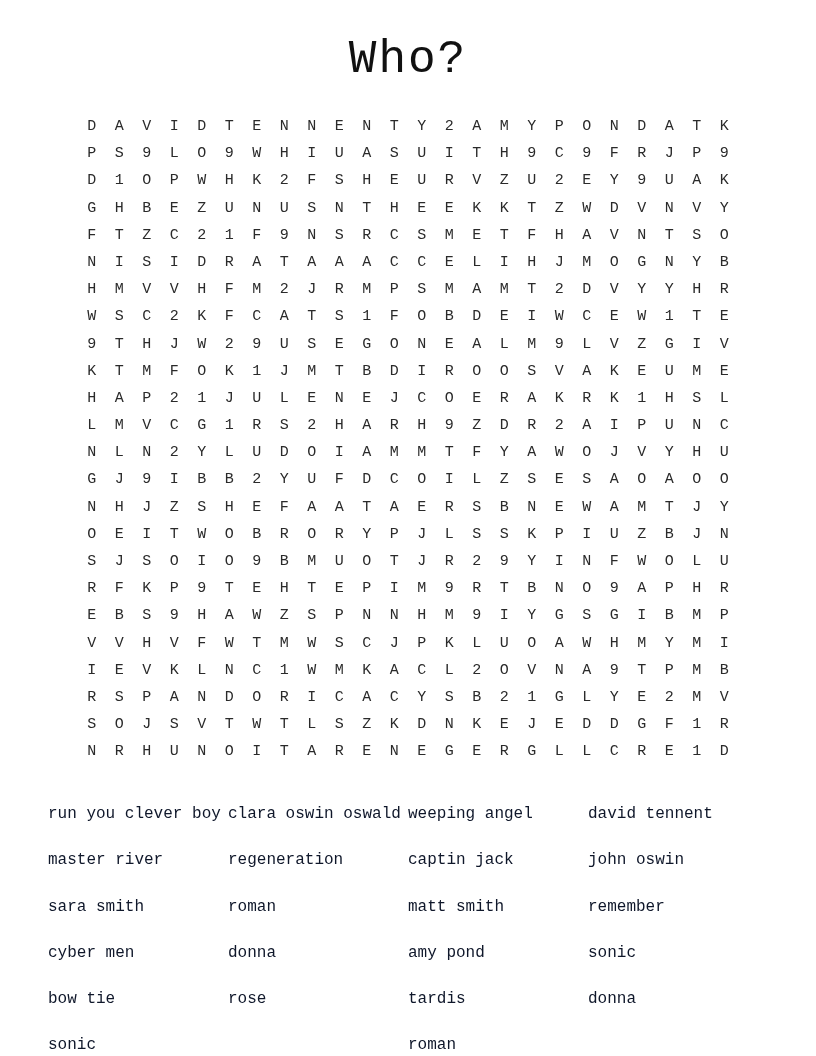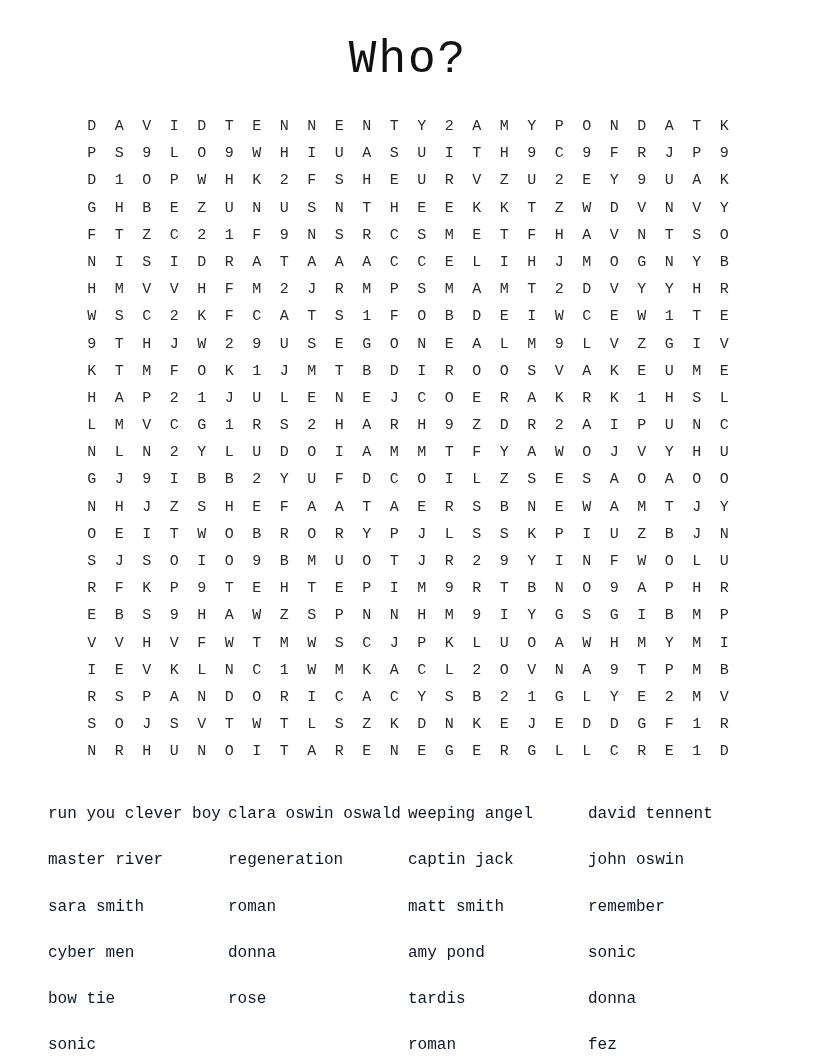--- a/index.html
+++ b/index.html
@@ -715,16 +715,15 @@
         <div class="word-item">tardis</div>
         <div class="word-item">roman</div>
         <div class="word-item">rory</div>
       </div>
       <div class="word-column">
         <div class="word-item">david tennent</div>
         <div class="word-item">john oswin</div>
         <div class="word-item">remember</div>
         <div class="word-item">sonic</div>
         <div class="word-item">donna</div>
-        <div class="word-item">fez</div>
       </div>
     </div>
 </div>
 
 </body></html>

